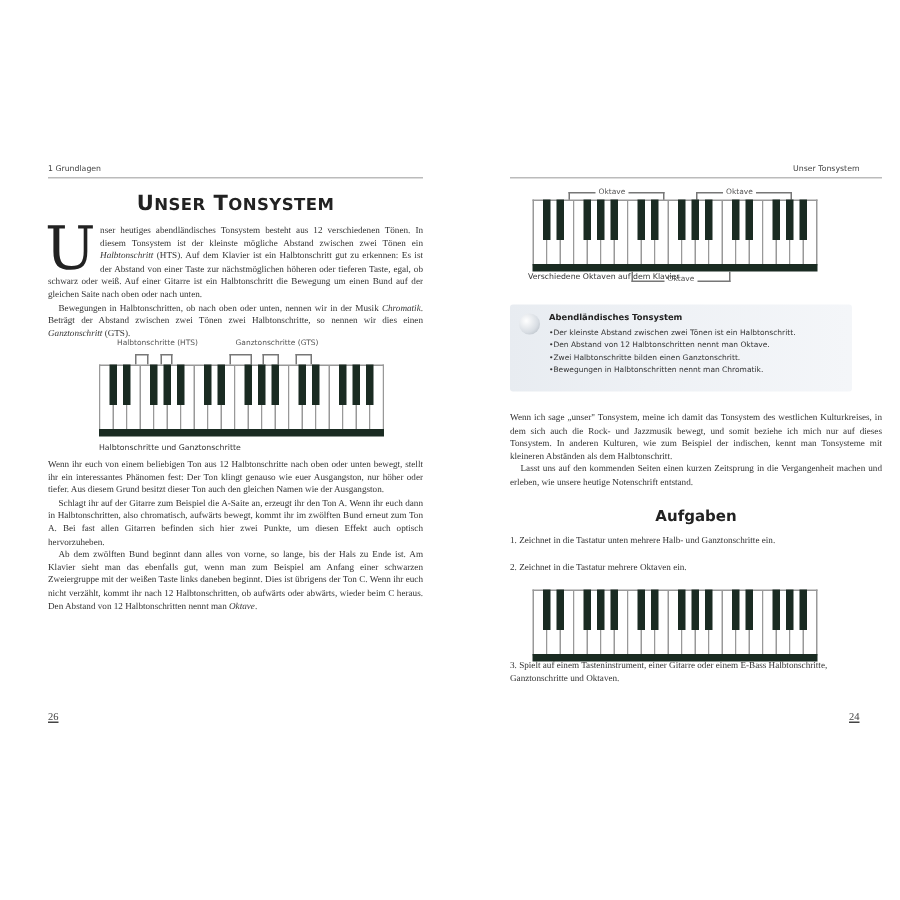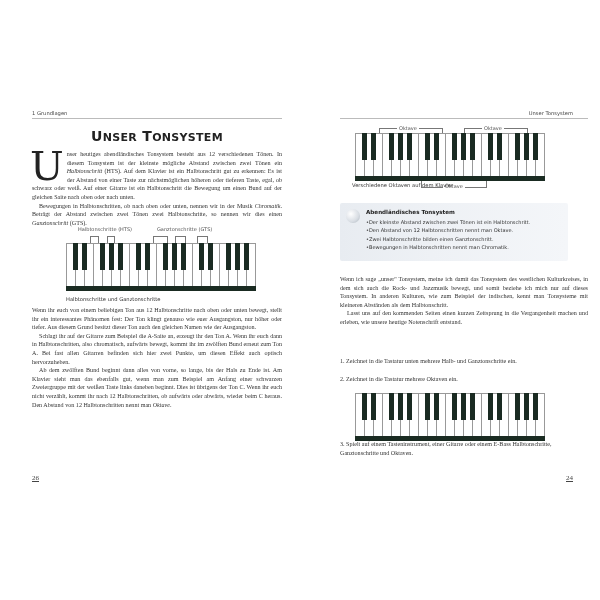--- a/index.html
+++ b/index.html
@@ -193,20 +193,21 @@
       <li>Zwei Halbtonschritte bilden einen Ganztonschritt.</li>
       <li>Bewegungen in Halbtonschritten nennt man Chromatik.</li>
     </ul>
   </div>
 
   <div class="body-text" style="left:40px; top:275px; width:248px;">
     <p class="noindent">Wenn ich sage „unser" Tonsystem, meine ich damit das Tonsystem des westlichen Kulturkreises, in dem sich auch die Rock- und Jazzmusik bewegt, und somit beziehe ich mich nur auf dieses Tonsystem. In anderen Kulturen, wie zum Beispiel der indischen, kennt man Tonsysteme mit kleineren Abständen als dem Halbtonschritt.</p>
     <p>Lasst uns auf den kommenden Seiten einen kurzen Zeitsprung in die Vergangenheit machen und erleben, wie unsere heutige Notenschrift entstand.</p>
   </div>
 
+  <div class="section-title">Aufgaben</div>
   <div class="task" style="top:357px;">1. Zeichnet in die Tastatur unten mehrere Halb- und Ganztonschritte ein.</div>
   <div class="task" style="top:375px;">2. Zeichnet in die Tastatur mehrere Oktaven ein.</div>
 
   <div class="keyboard" id="kb3" style="left:55px; top:393px; width:190px;">
       <div class="kb-whites">
         <div class="kb-white"></div>
         <div class="kb-white"></div>
         <div class="kb-white"></div>
         <div class="kb-white"></div>
         <div class="kb-white"></div>

